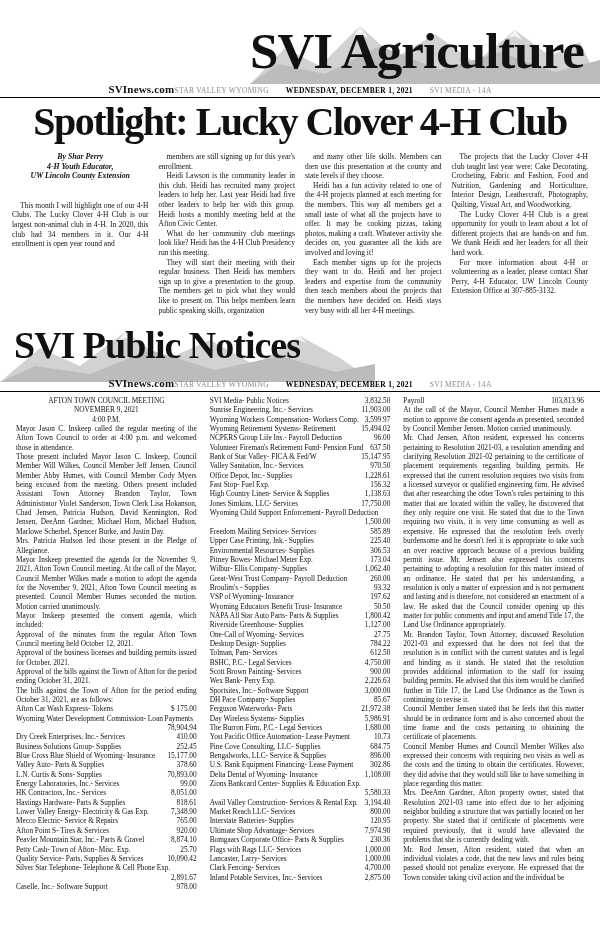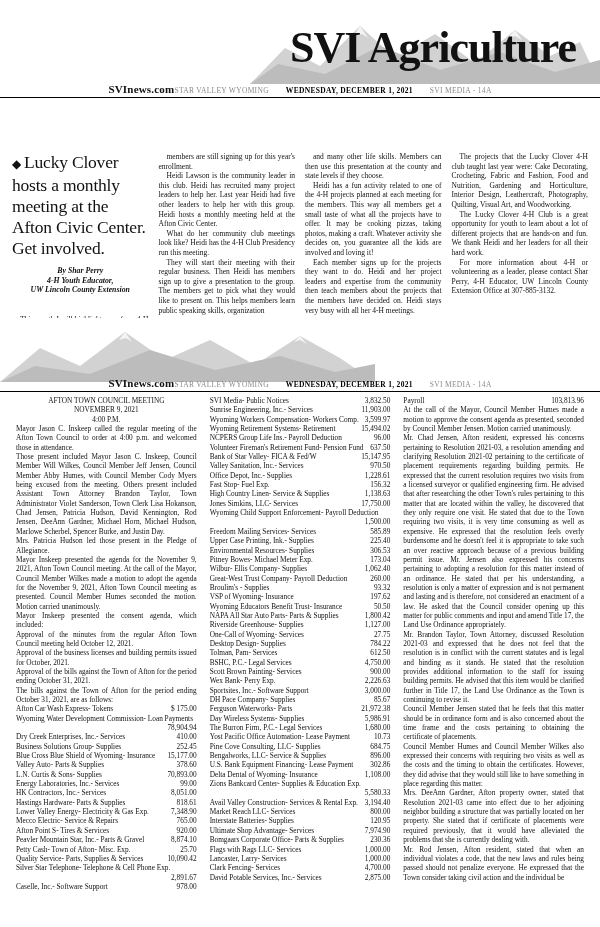--- a/index.html
+++ b/index.html
@@ -9,21 +9,21 @@
 
   
   .masthead{position:absolute;left:0;right:0}
   .m1{top:0;height:98px}
   .m2{top:318px;height:74px}
   .mast-art{position:absolute;pointer-events:none}
   .m1 .mast-art{right:0;top:8px;width:350px;height:76px}
   .m2 .mast-art{left:0;top:2px;width:375px;height:62px}
   .mast-art svg{width:100%;height:100%}
   .mast-title{position:absolute;font-weight:700;letter-spacing:-1px;line-height:1;white-space:nowrap}
-  .m1 .mast-title{right:24px;top:26px;font-size:44px}
+  .m1 .mast-title{right:16px;top:26px;font-size:51px}
   .m2 .mast-title{left:14px;top:8px;font-size:38px}
   .dateline{position:absolute;left:0;right:0;bottom:0;display:flex;justify-content:center;align-items:flex-end;padding:0 8px 2px 8px;border-bottom:1.5px solid #000;background:transparent}
   .site{font-weight:700;font-size:11px;letter-spacing:.2px}
   .dl-right{font-size:7.5px;color:#8a8a8a;letter-spacing:.3px;white-space:nowrap}
   .dl-right b{color:#000;margin:0 17px}
 
   
   .headline{position:absolute;top:100px;left:0;right:0;text-align:center;font-size:40px;font-weight:700;letter-spacing:-1.5px;line-height:1.1;white-space:nowrap}
   .article-cols{position:absolute;top:152px;left:12px;right:12px;height:166px;overflow:hidden;
     display:grid;grid-template-columns:repeat(4,1fr);gap:10px;
@@ -60,26 +60,24 @@
     </div>
     <h1 class="mast-title">SVI Agriculture</h1>
     <div class="dateline">
       <span class="site">SVInews.com</span>
       <span class="dl-right">
         <span>STAR VALLEY WYOMING</span><b>WEDNESDAY, DECEMBER 1, 2021</b><span>SVI MEDIA - 14A</span>
       </span>
     </div>
   </header>
 
+  <h2 class="headline">Spotlight: Lucky Clover 4-H Club</h2>
 
   <section class="article-cols">
     <div class="col">
-      <div class="deck">
-        <span class="bullet">◆</span><span>Lucky Clover  hosts a monthly meeting at the Afton Civic Center. Get involved.</span>
-      </div>
       <div class="byline">
         <div data-repeat="spotlight.byline"><div>By Shar Perry</div><div>4-H Youth Educator,</div><div>UW Lincoln County Extension</div></div>
       </div>
       <div data-repeat="spotlight.col1"><p>This month I will highlight one of our 4-H Clubs. The Lucky Clover 4-H Club is our largest non-animal club in 4-H. In 2020, this club had 34 members in it. Our 4-H enrollment is open year round and</p></div>
     </div>
     <div class="col">
       <div data-repeat="spotlight.col2"><p>members are still signing up for this year's enrollment.</p><p>Heidi Lawson is the community leader in this club. Heidi has recruited many project leaders to help her. Last year Heidi had five other leaders to help her with this group. Heidi hosts a monthly meeting held at the Afton Civic Center.</p><p>What do her community club meetings look like? Heidi has the 4-H Club Presidency run this meeting.</p><p>They will start their meeting with their regular business. Then Heidi has members sign up to give a presentation to the group. The members get to pick what they would like to present on. This helps members learn public speaking skills, organization</p></div>
     </div>
     <div class="col">
       <div data-repeat="spotlight.col3"><p>and many other life skills. Members can then use this presentation at the county and state levels if they choose.</p><p>Heidi has a fun activity related to one of the 4-H projects planned at each meeting for the members. This way all members get a small taste of what all the projects have to offer. It may be cooking pizzas, taking photos, making a craft. Whatever activity she decides on, you guarantee all the kids are involved and loving it!</p><p>Each member signs up for the projects they want to do. Heidi and her project leaders and expertise from the community then teach members about the projects that the members have decided on. Heidi stays very busy with all her 4-H meetings.</p></div>
@@ -91,20 +89,21 @@
 
   <header class="masthead m2">
     <div class="mast-art">
       <svg viewBox="0 0 375 62" preserveAspectRatio="none" aria-hidden="true">
         <polygon points="0,62 40,28 80,46 125,12 165,40 210,20 255,45 300,16 340,38 375,62" fill="#d2d2d2"></polygon>
         <polygon points="0,62 35,46 90,54 150,30 215,50 280,36 335,52 375,44 375,62" fill="#bcbcbc"></polygon>
         <polygon points="119,20 125,12 132,22 126,18" fill="#f4f4f4"></polygon>
         <polygon points="294,22 300,16 307,24 300,20" fill="#f4f4f4"></polygon>
       </svg>
     </div>
+    <h1 class="mast-title">SVI Public Notices</h1>
     <div class="dateline">
       <span class="site">SVInews.com</span>
       <span class="dl-right">
         <span>STAR VALLEY WYOMING</span><b>WEDNESDAY, DECEMBER 1, 2021</b><span>SVI MEDIA - 14A</span>
       </span>
     </div>
   </header>
 
   <section class="notices-cols">
     <div class="col">
@@ -315,21 +314,21 @@
         </div><div class="bill">
           <span class="bname">Flags with Rags LLC- Services</span>
           <span class="amt">1,000.00</span>
         </div><div class="bill">
           <span class="bname">Lancaster, Larry- Services</span>
           <span class="amt">1,000.00</span>
         </div><div class="bill">
           <span class="bname">Clark Fencing- Services</span>
           <span class="amt">4,700.00</span>
         </div><div class="bill">
-          <span class="bname">David Potable Services, Inc.- Services</span>
+          <span class="bname">Inland Potable Services, Inc.- Services</span>
           <span class="amt">2,875.00</span>
         </div></div>
     </div>
 
     <div class="col">
       <div class="bill">
         <span class="bname">Payroll</span>
         <span class="amt">103,813.96</span>
       </div>
       <div data-repeat="public_notices.col3_paragraphs"><p>At the call of the Mayor, Council Member Humes made a motion to approve the consent agenda as presented, seconded by Council Member Jensen.  Motion carried unanimously.</p><p>Mr. Chad Jensen, Afton resident, expressed his concerns pertaining to Resolution 2021-03, a resolution amending and clarifying Resolution 2021-02 pertaining to the certificate of placement requirements regarding building permits.  He expressed that the current resolution requires two visits from a licensed surveyor or qualified engineering firm. He advised that after researching the other Town's rules pertaining to this matter that are located within the valley, he discovered that they only require one visit.  He stated that due to the Town requiring two visits, it is very time consuming as well as expensive.  He expressed that the resolution feels overly burdensome and he doesn't feel it is appropriate to take such an over reactive approach because of a previous building permit issue.  Mr. Jensen also expressed his concerns pertaining to adopting a resolution for this matter instead of an ordinance.  He stated that per his understanding, a resolution is only a matter of expression and is not permanent and lasting and is therefore, not considered an enactment of a law.  He asked that the Council consider opening up this matter for public comments and input and amend Title 17, the Land Use Ordinance appropriately.</p><p>Mr. Brandon Taylor, Town Attorney, discussed Resolution 2021-03 and expressed that he does not feel that the resolution is in conflict with the current statutes and is legal and binding as it stands.  He stated that the resolution provides additional information to the staff for issuing building permits.  He advised that this item would be clarified further in Title 17, the Land Use Ordinance as the Town is continuing to revise it.</p><p>Council Member Jensen stated that he feels that this matter should be in ordinance form and is also concerned about the time frame and the costs pertaining to obtaining the certificate of placements.</p><p>Council Member Humes and Council Member Wilkes also expressed their concerns with requiring two visits as well as the costs and the timing to obtain the certificates.  However, they did advise that they would still like to have something in place regarding this matter.</p><p>Mrs. DeeAnn Gardner, Afton property owner, stated that Resolution 2021-03 came into effect due to her adjoining neighbor building a structure that was partially located on her property.  She stated that if certificate of placements were required previously, that it would have alleviated the problems that she is currently dealing with.</p><p>Mr. Rod Jensen, Afton resident, stated that when an individual violates a code, that the new laws and rules being passed should not penalize everyone.  He expressed that the Town consider taking civil action and the individual be</p></div>

